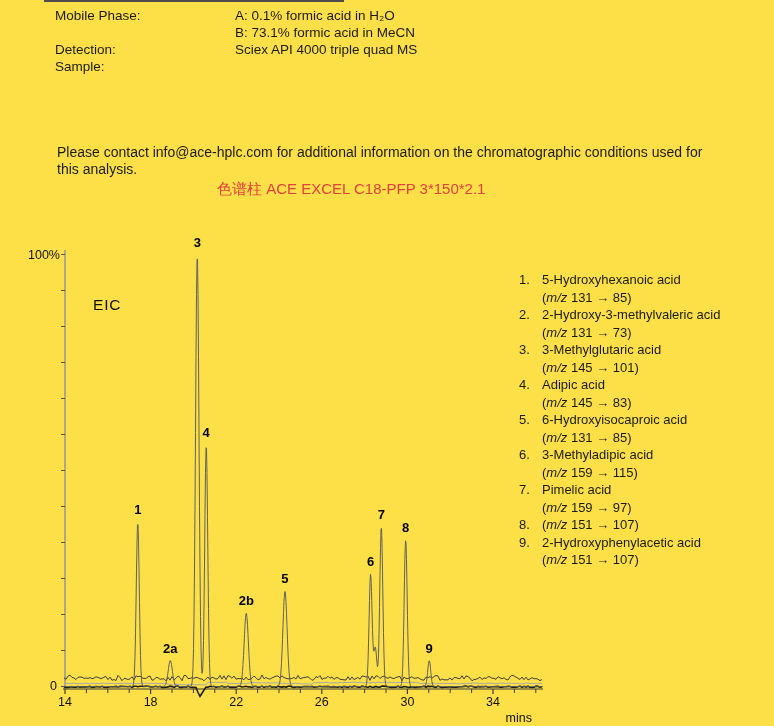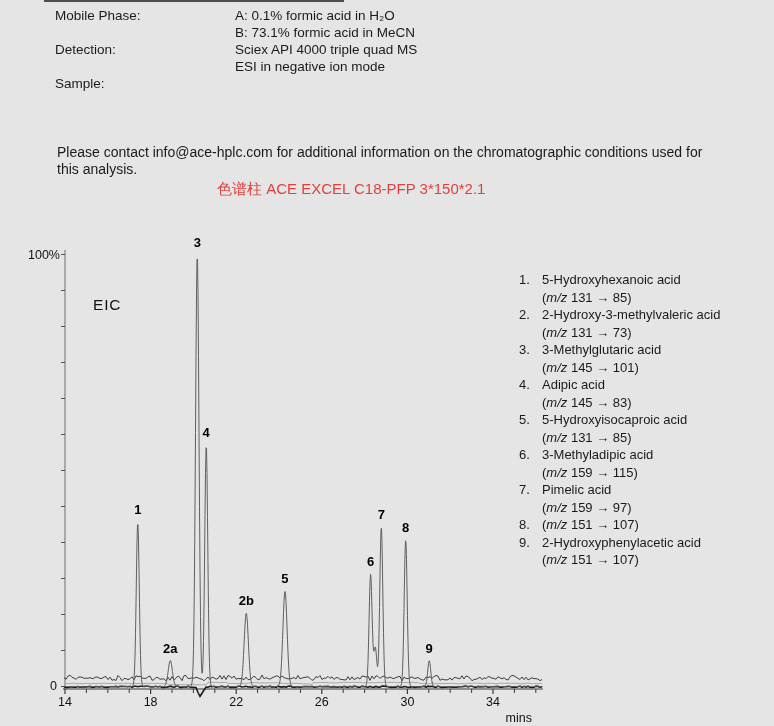--- a/index.html
+++ b/index.html
@@ -1,17 +1,17 @@
 <!DOCTYPE html>
 <html><head>
 <meta charset="utf-8">
 <style>
   html,body{margin:0;padding:0;background:#ffffff;}
   body{font-family:"Liberation Sans","DejaVu Sans",sans-serif;color:#1a1a1a;}
-  #page{position:relative;width:774px;height:726px;background:#e5e5e5;overflow:hidden;}
+  #page{position:relative;width:774px;height:726px;background:#fde047;overflow:hidden;}
 
   
   .top-artifact{position:absolute;left:44px;top:0;width:300px;height:2px;background:#4d4d4d;}
 
   
   .conditions{position:absolute;left:55px;top:7px;font-size:13.5px;line-height:17px;}
   .condition-row{display:flex;}
   .condition-label{width:180px;flex:0 0 180px;}
   .condition-values{display:flex;flex-direction:column;}
   .condition-value-line{white-space:nowrap;}
@@ -45,21 +45,20 @@
         <div class="condition-label">Mobile Phase:</div>
         <div class="condition-values">
           <div class="condition-value-line">A: 0.1% formic acid in H₂O</div>
           <div class="condition-value-line">B: 73.1% formic acid in MeCN</div>
         </div>
       </div>
       <div class="condition-row">
         <div class="condition-label">Detection:</div>
         <div class="condition-values">
           <div class="condition-value-line">Sciex API 4000 triple quad MS</div>
-          <div class="condition-value-line">ESI in negative ion mode</div>
         </div>
       </div>
       <div class="condition-row">
         <div class="condition-label">Sample:</div>
       </div>
     </div>
 
   <p class="contact">Please contact info@ace-hplc.com for additional information on the  chromatographic conditions used for this analysis.</p>
 
   <div class="red-title" style="color: rgb(226, 64, 63);">色谱柱 ACE EXCEL C18-PFP 3*150*2.1</div>
@@ -156,21 +155,21 @@
       <div class="legend-item">
         <span class="legend-number">4.</span>
         <div class="legend-text">
           <div class="legend-compound-name">Adipic acid</div>
           <div class="legend-transition">(<i>m/z</i> 145 → 83)</div>
         </div>
       </div>
       <div class="legend-item">
         <span class="legend-number">5.</span>
         <div class="legend-text">
-          <div class="legend-compound-name">5-Hydroxyisocaproic acid</div>
+          <div class="legend-compound-name">6-Hydroxyisocaproic acid</div>
           <div class="legend-transition">(<i>m/z</i> 131 → 85)</div>
         </div>
       </div>
       <div class="legend-item">
         <span class="legend-number">6.</span>
         <div class="legend-text">
           <div class="legend-compound-name">3-Methyladipic acid</div>
           <div class="legend-transition">(<i>m/z</i> 159 → 115)</div>
         </div>
       </div>

